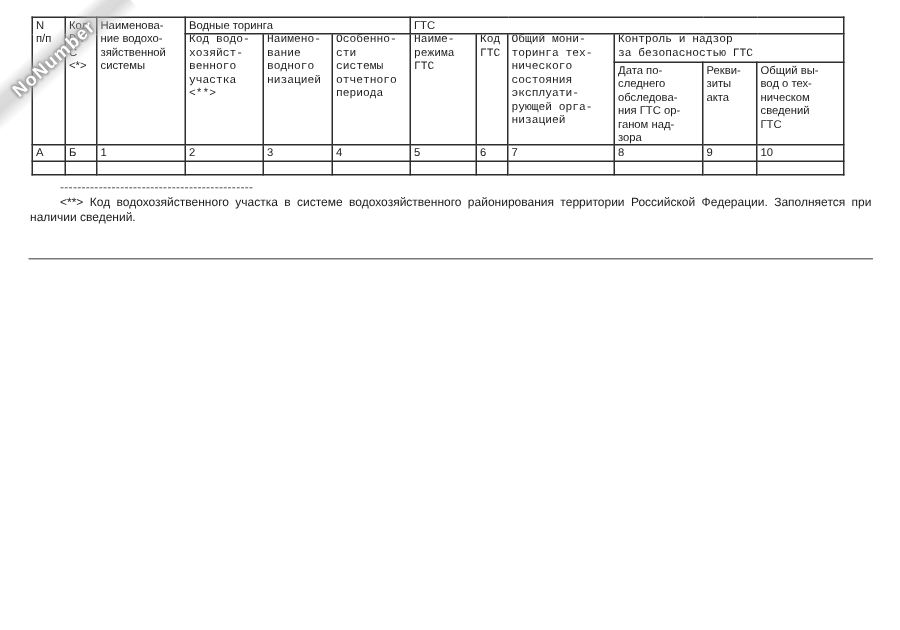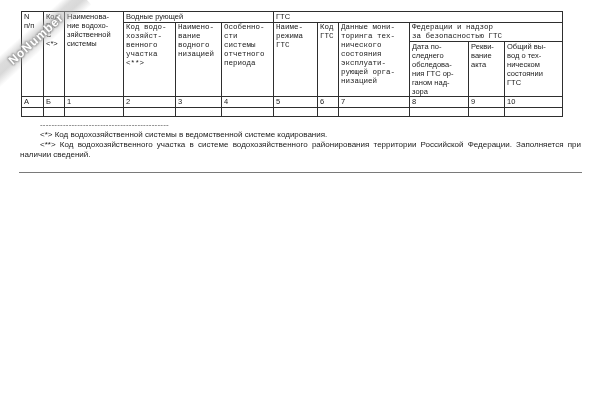--- a/index.html
+++ b/index.html
@@ -139,21 +139,21 @@
       <td rowspan="3">N
 п/п</td>
       <td rowspan="3">Код
 ВХ
 С
 &lt;*&gt;</td>
       <td rowspan="3">Наименова-
 ние водохо-
 зяйственной
 системы</td>
-      <td colspan="3">Водные рующей</td>
+      <td colspan="3">Водные торинга</td>
       <td colspan="6">ГТС</td>
     </tr>
     <tr class="r2">
       <td rowspan="2">Код водо-
 хозяйст-
 венного
 участка
 &lt;**&gt;</td>
       <td rowspan="2">Наимено-
 вание
@@ -161,44 +161,44 @@
 низацией</td>
       <td rowspan="2">Особенно-
 сти системы
 отчетного
 периода</td>
       <td rowspan="2">Наиме-
 режима
 ГТС</td>
       <td rowspan="2">Код
 ГТС</td>
-      <td rowspan="2">Данные мони-
+      <td rowspan="2">Общий мони-
 торинга тех-
 нического
 состояния
 эксплуати-
 рующей орга-
 низацией</td>
-      <td colspan="3">Федерации и надзор
+      <td colspan="3">Контроль и надзор
 за безопасностью ГТС</td>
     </tr>
     <tr class="r3">
       <td>Дата по-
 следнего
 обследова-
 ния ГТС ор-
 ганом над-
 зора</td>
       <td>Рекви-
-вание
+зиты
 акта</td>
       <td>Общий вы-
 вод о тех-
 ническом
-состоянии
+сведений
 ГТС</td>
     </tr>
     <tr class="r4">
       <td>А</td>
       <td>Б</td>
       <td>1</td>
       <td>2</td>
       <td>3</td>
       <td>4</td>
       <td>5</td>
@@ -220,19 +220,18 @@
       <td></td>
       <td></td>
       <td></td>
       <td></td>
     </tr>
   </tbody>
     </table>
 
   <div class="footnotes">
     <div class="dash-sep">---------------------------------------------</div>
-    <p class="note">&lt;*&gt; Код водохозяйственной системы в ведомственной системе кодирования.</p>
     <p class="note note2">&lt;**&gt; Код водохозяйственного участка в системе водохозяйственного районирования территории Российской Федерации. Заполняется при наличии сведений.</p>
   </div>
 
   <div class="page-line"></div>
 
 </div>
 
 </body></html>

